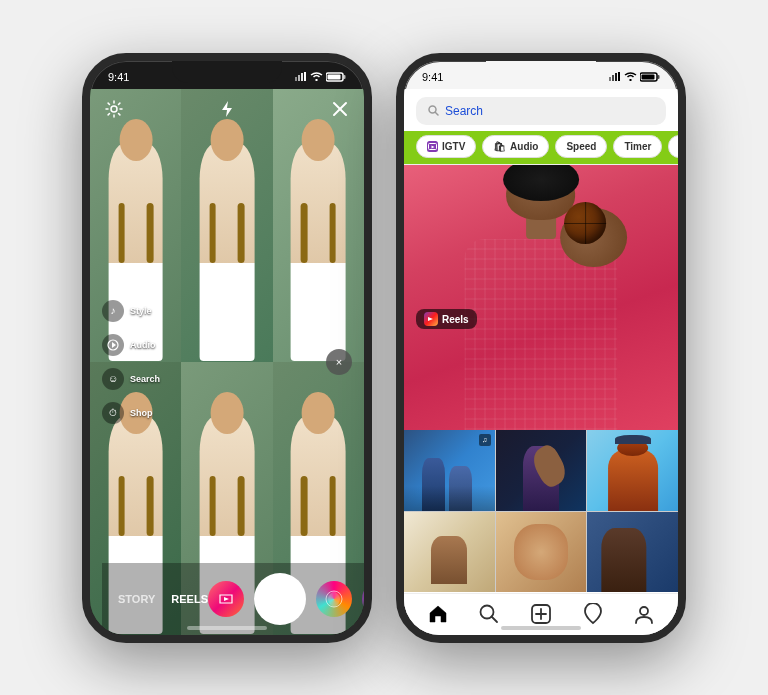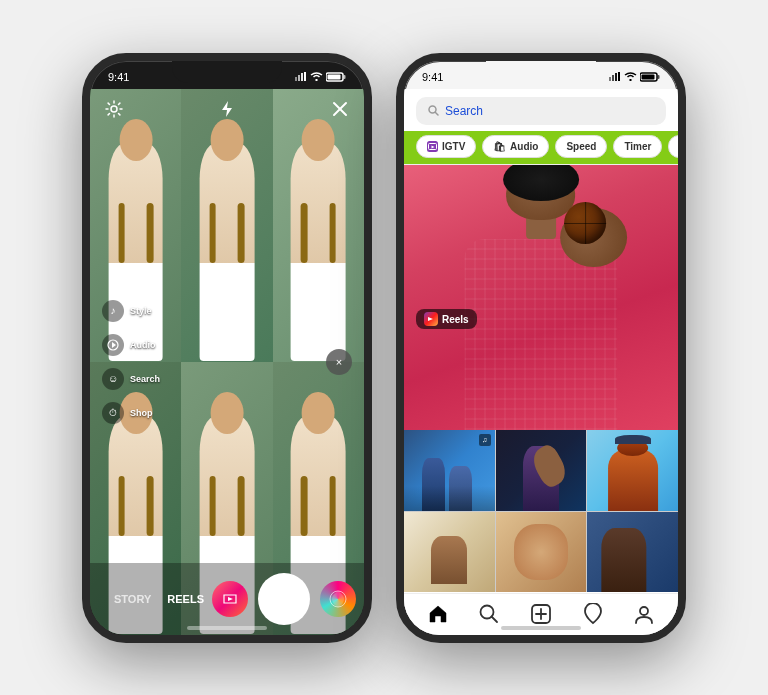--- a/index.html
+++ b/index.html
@@ -161,29 +161,28 @@
       justify-content: center;
       color: #fff;
       font-size: 11px;
       z-index: 5;
     }
 
     
     .camera-bottom {
       position: absolute;
       bottom: 0;
-      left: 0;
+      left: 12px;
       right: 0;
       padding: 10px 16px;
       display: flex;
       align-items: center;
       justify-content: space-between;
       z-index: 5;
       background: rgba(0,0,0,0.3);
-      gap: 8px;
     }
 
     .camera-avatar {
       width: 32px;
       height: 32px;
       border-radius: 8px;
       background: linear-gradient(135deg, #e8a020, #c06010);
     }
 
     .bottom-tabs {

